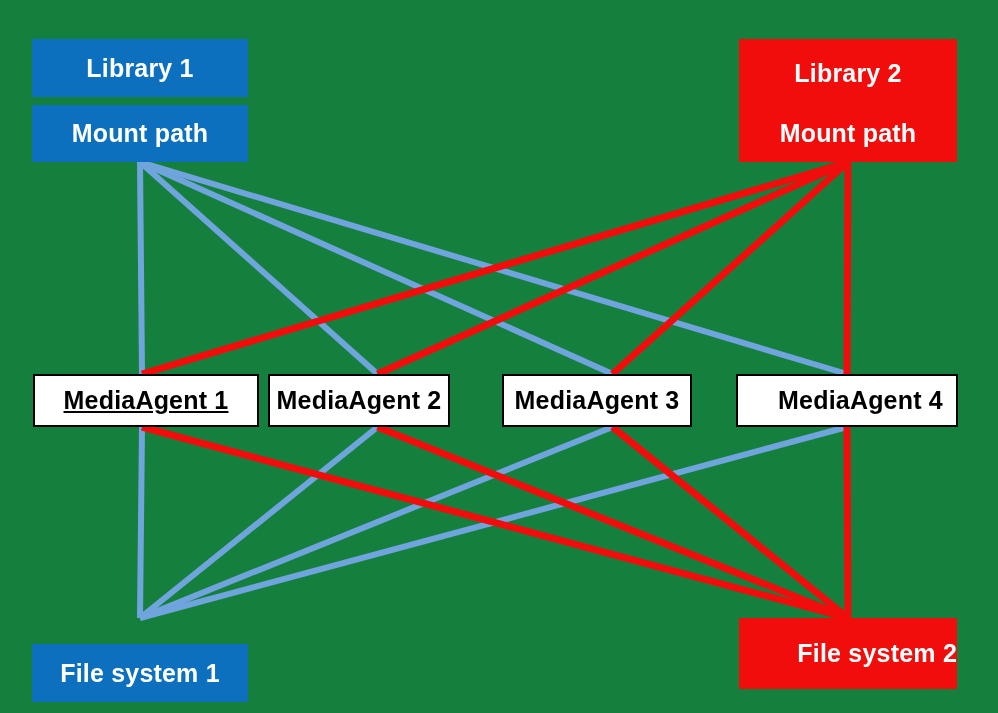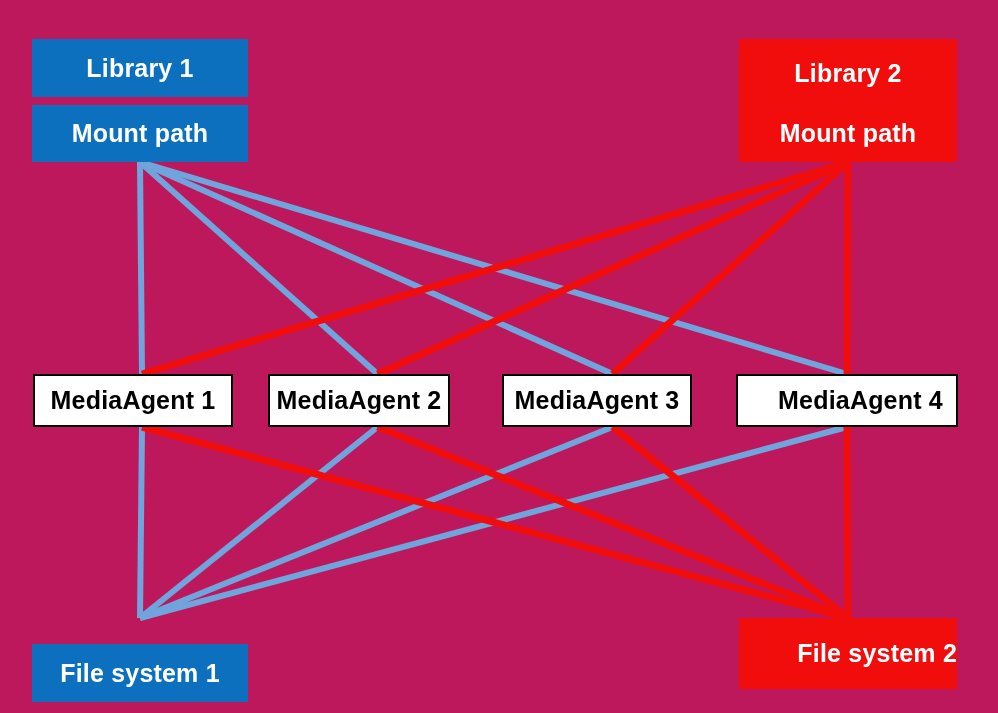--- a/index.html
+++ b/index.html
@@ -5,21 +5,21 @@
   html, body {
     margin: 0;
     padding: 0;
     background: #ffffff;
     font-family: "Liberation Sans", sans-serif;
   }
   .canvas {
     position: relative;
     width: 998px;
     height: 713px;
-    background: #be185d;
+    background: #15803d;
     overflow: hidden;
   }
   #edges {
     position: absolute;
     left: 0;
     top: 0;
     z-index: 0;
   }
   .node {
     position: absolute;
@@ -79,21 +79,21 @@
   </div>
 
   <div class="node red" style="left:739px; top:39px; width:218px; height:68px;">
     <span>Library 2</span>
   </div>
 
   <div class="node red" style="left:739px; top:105px; width:218px; height:57px;">
     <span>Mount path</span>
   </div>
 
-  <div class="node agent" style="left:33px; top:374px; width:200px; height:53px;">
+  <div class="node agent" style="left:33px; top:374px; width:226px; height:53px;text-decoration:underline;">
     <span>MediaAgent 1</span>
   </div>
 
   <div class="node agent" style="left:268px; top:374px; width:182px; height:53px;">
     <span>MediaAgent 2</span>
   </div>
 
   <div class="node agent" style="left:502px; top:374px; width:190px; height:53px;">
     <span>MediaAgent 3</span>
   </div>

